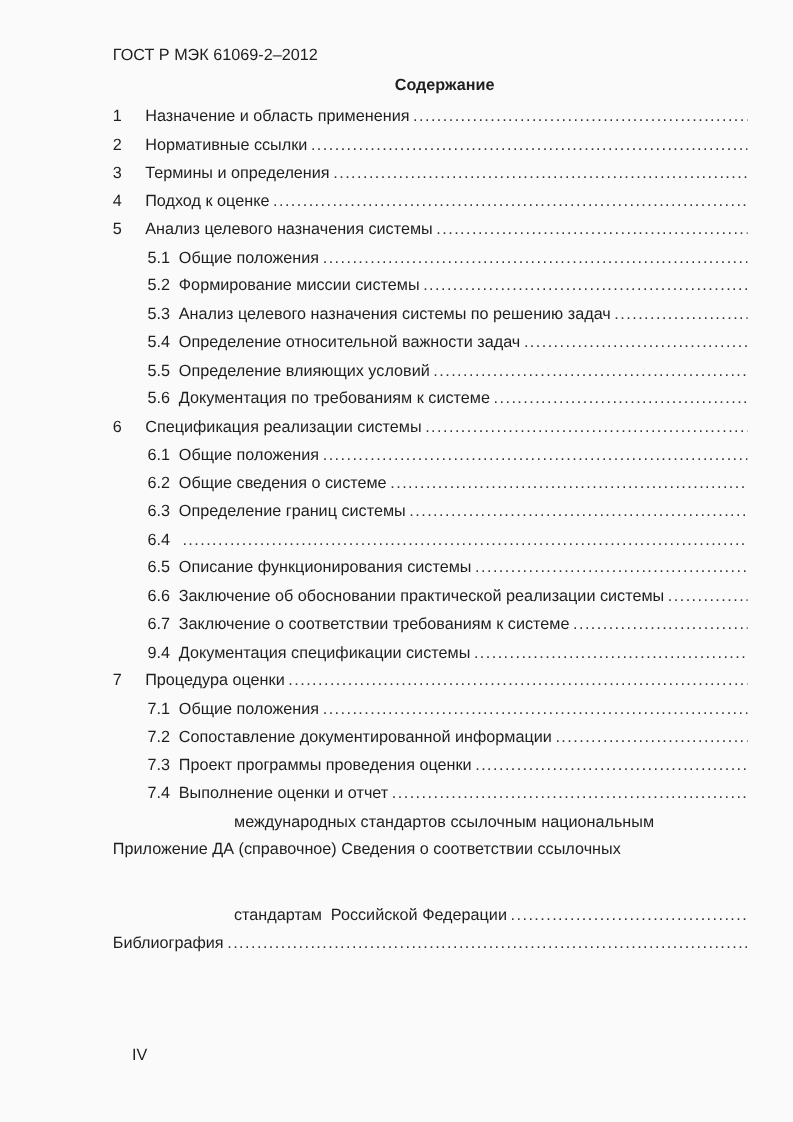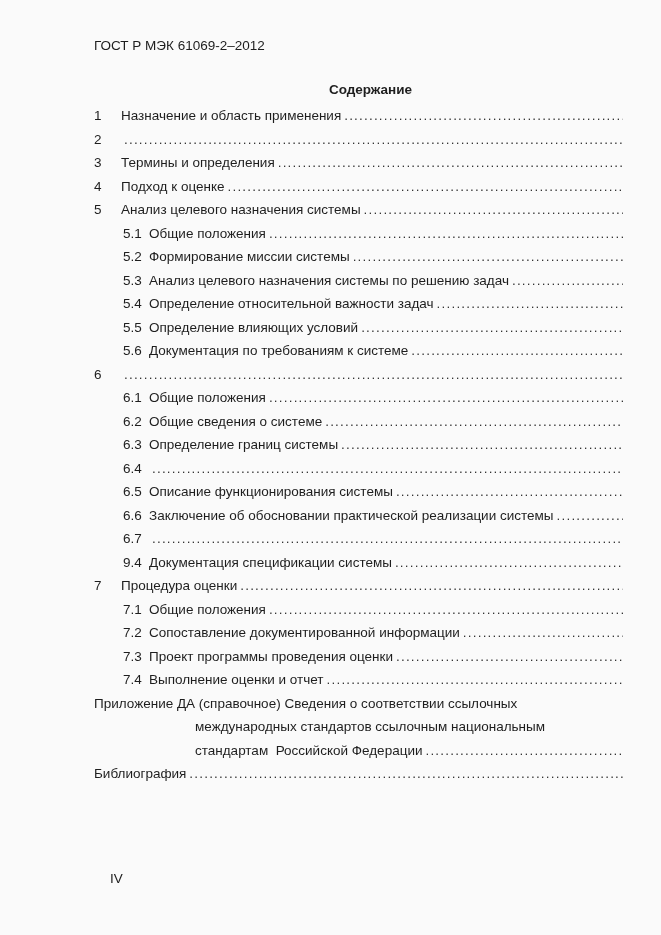--- a/index.html
+++ b/index.html
@@ -17,21 +17,21 @@
     overflow:hidden;
   }
   .content {
     position:absolute;
     left:94px; top:38px; width:529px;
   }
   .doc-code { line-height:16px; }
   .toc-title {
     text-align:center;
     font-weight:bold;
-    margin-top:28px;
+    margin-top:9px;
     padding-left:24px;
     line-height:16px;
   }
   .toc { margin-top:6px; }
   .row {
     display:flex;
     align-items:baseline;
     height:23.5px;
     line-height:23.5px;
     white-space:nowrap;
@@ -44,21 +44,21 @@
     flex:1 1 auto;
     min-width:0;
     overflow:hidden;
     white-space:nowrap;
     letter-spacing:1.2px;
     color:#333;
     padding-left:3px;
   }
   .apx-line { height:23.5px; line-height:23.5px; white-space:nowrap; }
   .apx-cont { padding-left:101px; }
-  .apx-row { display:flex; align-items:flex-start; }
+  .apx-row { display:flex; align-items:flex-start;margin-top:31px; }
   .pre { white-space:pre; flex:0 0 auto; }
   .page-number {
     position:absolute;
     left:110px; top:871px;
     line-height:16px;
   }
 </style>
 </head>
 <body>
 
@@ -71,20 +71,21 @@
 
     <div class="toc" id="toc-list">
   <div class="row l1">
     <span class="num">1</span>
     <span class="label">Назначение и область применения</span>
     <span class="leader">............................................................................................................................................................................................................................................................................................................</span>
   </div>
 
   <div class="row l1">
     <span class="num">2</span>
+    <span class="label">Нормативные ссылки</span>
     <span class="leader">............................................................................................................................................................................................................................................................................................................</span>
   </div>
 
   <div class="row l1">
     <span class="num">3</span>
     <span class="label">Термины и определения</span>
     <span class="leader">............................................................................................................................................................................................................................................................................................................</span>
   </div>
 
   <div class="row l1">
@@ -130,20 +131,21 @@
   </div>
 
   <div class="row l2">
     <span class="num">5.6</span>
     <span class="label">Документация по требованиям к системе</span>
     <span class="leader">............................................................................................................................................................................................................................................................................................................</span>
   </div>
 
   <div class="row l1">
     <span class="num">6</span>
+    <span class="label">Спецификация реализации системы</span>
     <span class="leader">............................................................................................................................................................................................................................................................................................................</span>
   </div>
 
   <div class="row l2">
     <span class="num">6.1</span>
     <span class="label">Общие положения</span>
     <span class="leader">............................................................................................................................................................................................................................................................................................................</span>
   </div>
 
   <div class="row l2">
@@ -170,20 +172,21 @@
   </div>
 
   <div class="row l2">
     <span class="num">6.6</span>
     <span class="label">Заключение об обосновании практической реализации системы</span>
     <span class="leader">............................................................................................................................................................................................................................................................................................................</span>
   </div>
 
   <div class="row l2">
     <span class="num">6.7</span>
+    <span class="label">Заключение о соответствии требованиям к системе</span>
     <span class="leader">............................................................................................................................................................................................................................................................................................................</span>
   </div>
 
   <div class="row l2">
     <span class="num">9.4</span>
     <span class="label">Документация спецификации системы</span>
     <span class="leader">............................................................................................................................................................................................................................................................................................................</span>
   </div>
 
   <div class="row l1">
@@ -211,22 +214,22 @@
   </div>
 
   <div class="row l2">
     <span class="num">7.4</span>
     <span class="label">Выполнение оценки и отчет</span>
     <span class="leader">............................................................................................................................................................................................................................................................................................................</span>
   </div>
 </div>
 
     <div>
+      <div class="apx-line apx-cont">международных стандартов ссылочным национальным</div>
       <div class="apx-line">Приложение ДА (справочное) Сведения о соответствии ссылочных</div>
-      <div class="apx-line apx-cont">международных стандартов ссылочным национальным</div>
       <div class="apx-line apx-cont apx-row">
         <span class="pre">стандартам  Российской Федерации</span>
         <span class="leader">............................................................................................................................................................................................................................................................................................................</span>
       </div>
     </div>
 
     <div class="row">
       <span class="label">Библиография</span>
       <span class="leader">............................................................................................................................................................................................................................................................................................................</span>
     </div>

